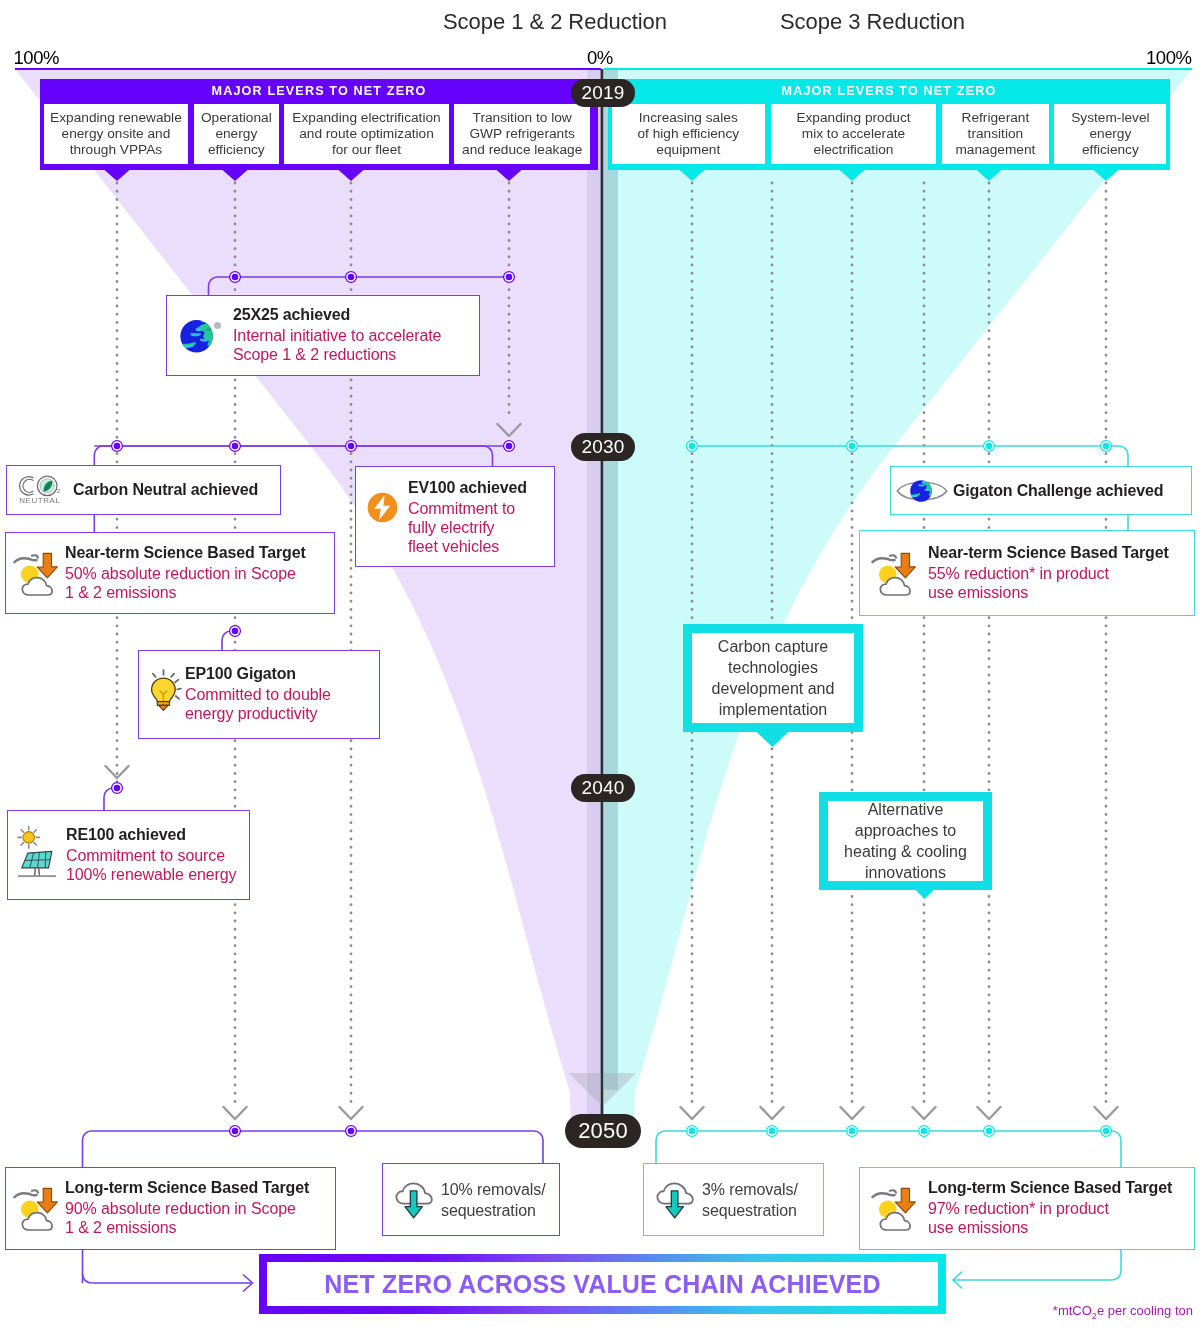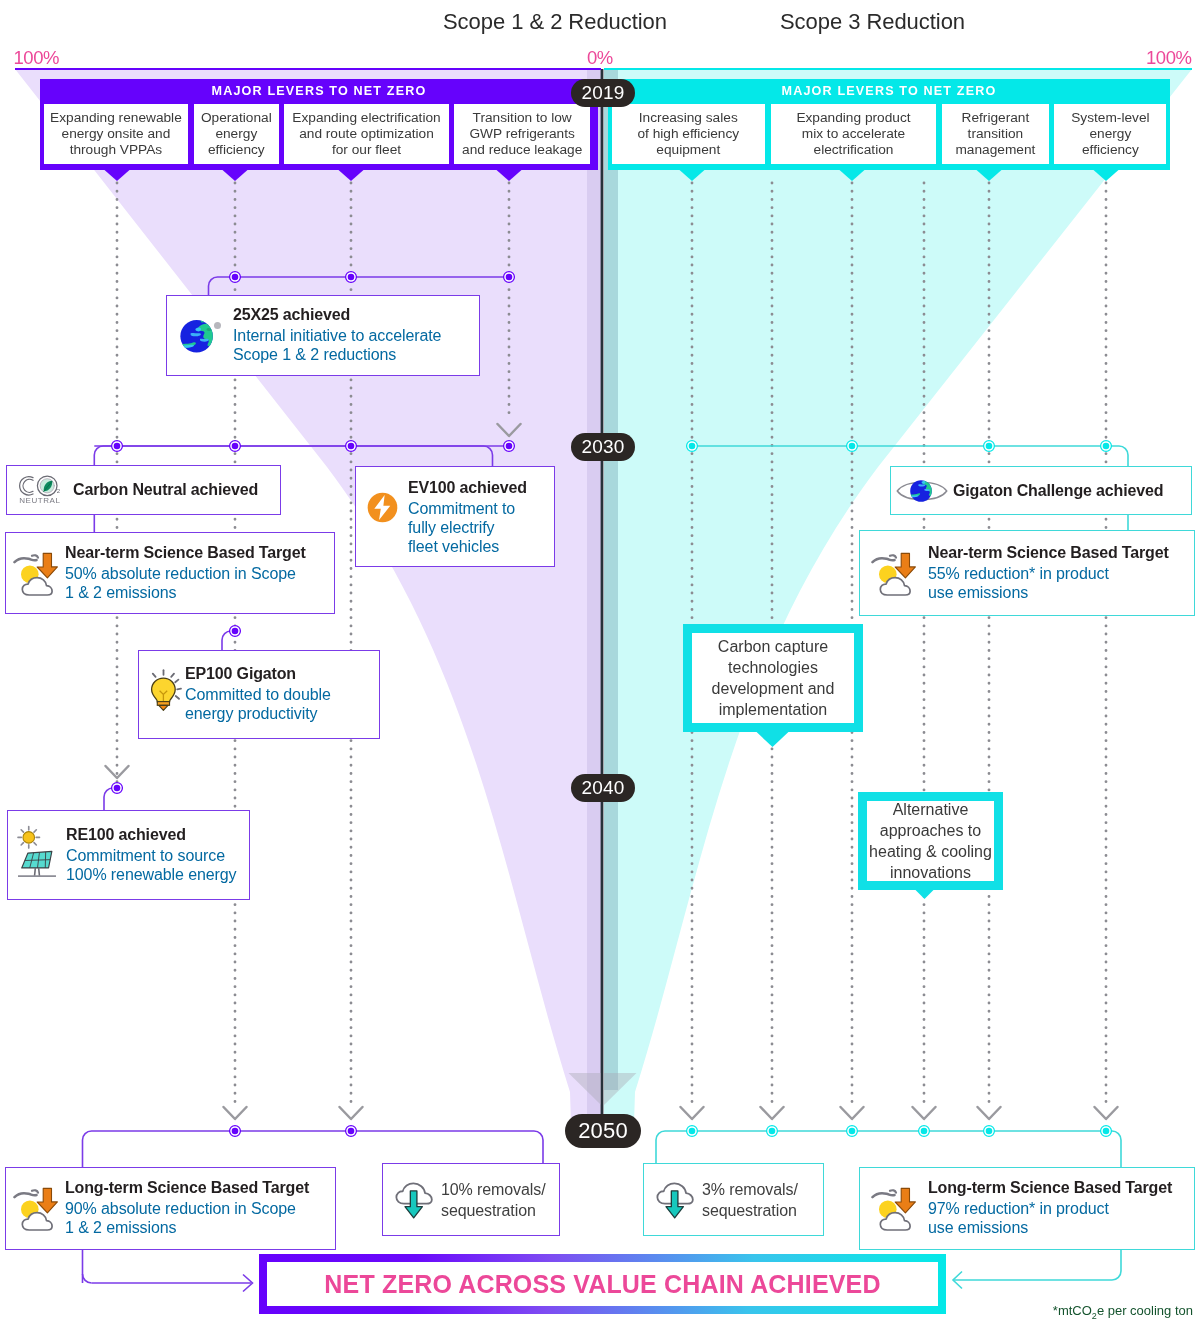--- a/index.html
+++ b/index.html
@@ -5,46 +5,46 @@
 <style>
   html,body{margin:0;padding:0;background:#ffffff;}
   body{width:1200px;height:1332px;font-family:"Liberation Sans",sans-serif;}
   #stage{position:relative;width:1200px;height:1332px;overflow:hidden;background:#fff;}
   .abs{position:absolute;}
   svg{display:block;}
   #bgsvg{position:absolute;left:0;top:0;width:1200px;height:1332px;}
   #linesvg{position:absolute;left:0;top:0;width:1200px;height:1332px;}
 
   .sec-title{position:absolute;font-size:22px;color:#2b2b2b;letter-spacing:-.05px;text-align:center;}
-  .pct{position:absolute;font-size:18.5px;color:#ec4899;letter-spacing:-.45px;}
+  .pct{position:absolute;font-size:18.5px;color:#000000;letter-spacing:-.45px;}
 
   .lever-wrap{position:absolute;}
   .lever-head{font-size:12.6px;font-weight:bold;letter-spacing:1.15px;color:#fff;text-align:center;line-height:25px;}
   .lever-cells{display:flex;gap:5.6px;padding:0 3.6px 6px 3.6px;box-sizing:border-box;}
   .lever-cell{background:#fff;display:flex;align-items:center;justify-content:center;text-align:center;
     font-size:13.7px;line-height:15.8px;color:#3a3a3a;box-sizing:border-box;white-space:pre-line;}
 
   .ybadge{position:absolute;background:#2b2624;color:#fff;border-radius:14px;
      font-size:19px;display:flex;align-items:center;justify-content:center;letter-spacing:.2px;}
 
   .card{position:absolute;background:#fff;box-sizing:border-box;display:flex;align-items:center;}
   .card .ico{flex:0 0 auto;display:flex;align-items:center;justify-content:center;}
   .card .ico svg{flex:0 0 auto;}
   .card .txt{flex:1 1 auto;}
   .ctitle{font-size:16px;font-weight:bold;color:#231f20;letter-spacing:-.15px;}
-  .cbody{font-size:16px;color:#0369a1;line-height:18.8px;margin-top:3px;letter-spacing:-.1px;white-space:pre-line;}
+  .cbody{font-size:16px;color:#be185d;line-height:18.8px;margin-top:3px;letter-spacing:-.1px;white-space:pre-line;}
   .cbody1{font-size:16px;color:#3f3f3f;line-height:21px;letter-spacing:-.1px;white-space:pre-line;}
 
   .bubble{position:absolute;box-sizing:border-box;background:#fff;display:flex;align-items:center;justify-content:center;
     text-align:center;font-size:16px;line-height:21px;color:#3a3a3a;white-space:pre-line;}
 
   .banner{position:absolute;box-sizing:border-box;background:#fff;display:flex;align-items:center;justify-content:center;
-    font-size:25px;font-weight:bold;letter-spacing:.16px;color:#ec4899;}
-
-  .footnote{position:absolute;font-size:13px;color:#14532d;}
+    font-size:25px;font-weight:bold;letter-spacing:.16px;color:#8b5cf6;}
+
+  .footnote{position:absolute;font-size:13px;color:#a21caf;}
   .footnote sub{font-size:9px;}
 </style>
 </head>
 <body>
 
 <div id="stage">
 
 <svg id="bgsvg" viewBox="0 0 1200 1332">
 
   <path fill="#EADEFC" d="M15,69 L601,69 L601,1118 L570.8,1118 L570,1092 C504.9,885.4 477.3,666 327,467 L15,69 Z"></path>
@@ -475,21 +475,21 @@
 <div class="bubble" style="left:683px;top:624px;width:180px;height:108px;border:9.6px solid #10E0E6;">
   <span>Carbon capture
 technologies
 development and
 implementation</span>
 </div>
 <svg class="abs" style="left:756px;top:731px;" width="34" height="17" viewBox="0 0 34 17">
   <path d="M0,0.5 L33,0.5 L16.5,16 Z" fill="#10E0E6"></path>
 </svg>
 
-<div class="bubble" style="left:858px;top:792px;width:145px;height:98px;border:9.6px solid #10E0E6;">
+<div class="bubble" style="left:819px;top:792px;width:173px;height:98px;border:9.6px solid #10E0E6;">
   <span>Alternative
 approaches to
 heating &amp; cooling
 innovations</span>
 </div>
 <svg class="abs" style="left:915px;top:889px;" width="20" height="11" viewBox="0 0 20 11">
   <path d="M0,0.5 L19,0.5 L9.5,10 Z" fill="#10E0E6"></path>
 </svg>
 
 <div class="banner" style="left:259px;top:1254px;width:687px;height:60px;border:8.5px solid;

